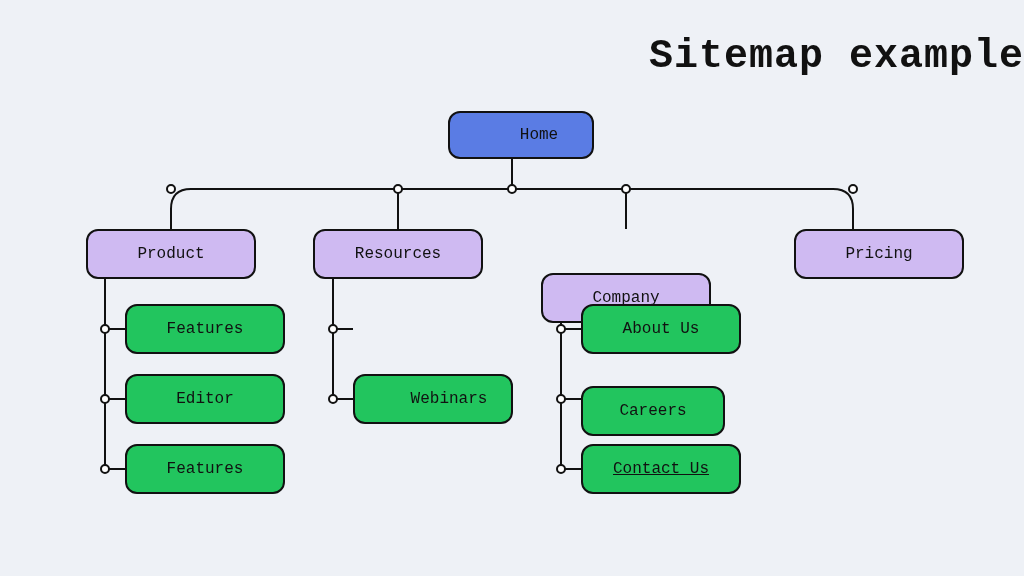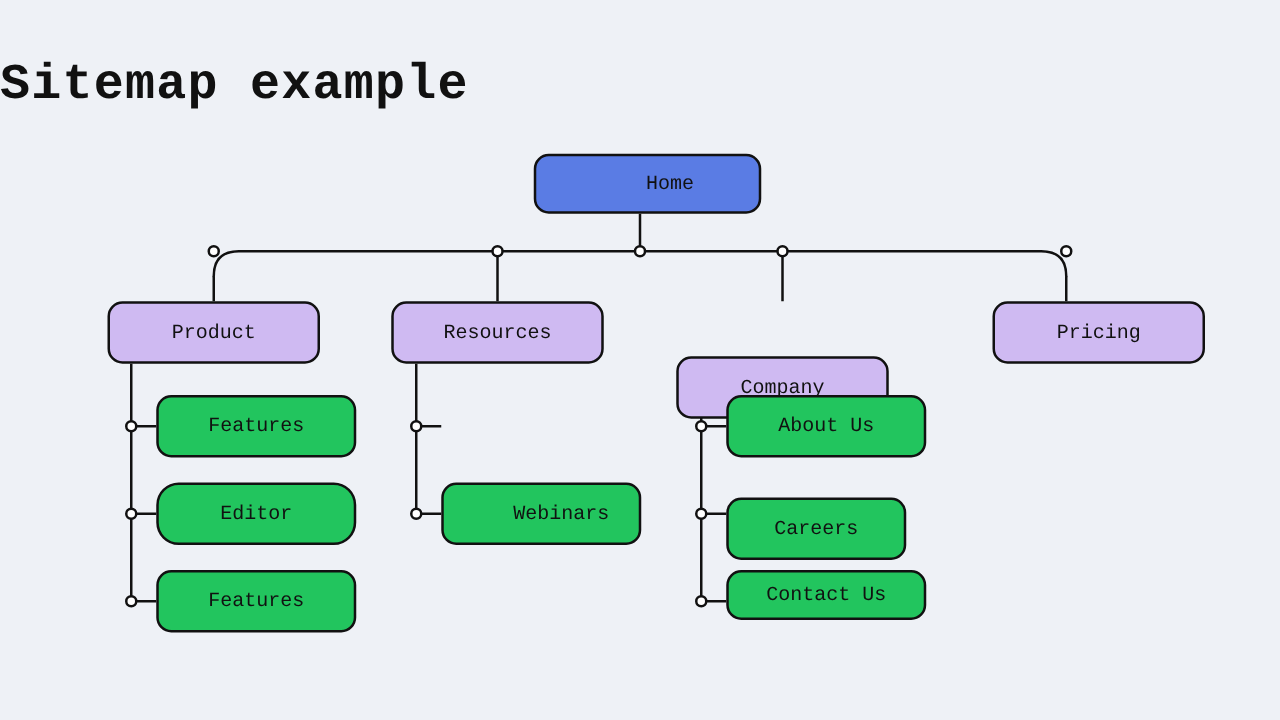--- a/index.html
+++ b/index.html
@@ -1,17 +1,17 @@
 <!DOCTYPE html>
 <html><head>
 <meta charset="utf-8">
 <style>
   html,body{margin:0;padding:0;width:1024px;height:576px;background:#eef1f6;
     font-family:ui-monospace,Menlo,Consolas,"Courier New",monospace;color:#111;}
-  .title{font-size:40px;font-weight:600;text-align:left;padding-top:46px;letter-spacing:1px;}
+  .title{font-size:40px;font-weight:600;text-align:right;padding-top:34px;letter-spacing:1px;}
   .stage{position:relative;width:1024px;height:500px;}
   svg.connectors{position:absolute;left:0;top:0;width:1024px;height:500px;pointer-events:none;}
   .node{position:absolute;border:2px solid #111;border-radius:12px;display:flex;
         align-items:center;justify-content:center;font-size:16px;font-weight:500;box-sizing:border-box;}
   .node .label{pointer-events:none;}
   .blue{background:#5a7ce4;}
   .purple{background:#cfbaf2;text-align:right;}
   .white{background:#22c55e;}
 </style>
 </head>
@@ -56,54 +56,54 @@
       <line x1="561" y1="200" x2="561" y2="390"></line>
       <path d="M561 250 L581 250"></path>
       <circle cx="561" cy="250" r="4" fill="#fff" stroke="#111"></circle>
       <path d="M561 320 L581 320"></path>
       <circle cx="561" cy="320" r="4" fill="#fff" stroke="#111"></circle>
       <path d="M561 390 L581 390"></path>
       <circle cx="561" cy="390" r="4" fill="#fff" stroke="#111"></circle>
     </g>
   </svg>
 
-  <div class="node blue" style="left:427px;top:32px;width:182px;height:48px;padding-left:36px;">
+  <div class="node blue" style="left:448px;top:32px;width:146px;height:48px;padding-left:36px;">
     <span class="label">Home</span>
   </div>
 
   <div class="node purple" style="left:86px;top:150px;width:170px;height:50px;">
     <span class="label">Product</span>
   </div>
   <div class="node purple" style="left:313px;top:150px;width:170px;height:50px;">
     <span class="label">Resources</span>
   </div>
   <div class="node purple" style="left:541px;top:150px;width:170px;height:50px;margin-top:44px;">
     <span class="label">Company</span>
   </div>
   <div class="node purple" style="left:768px;top:150px;width:170px;height:50px;margin-left:26px;">
     <span class="label">Pricing</span>
   </div>
 
   <div class="node white" style="left:125px;top:225px;width:160px;height:50px;">
     <span class="label">Features</span>
   </div>
-  <div class="node white" style="left:125px;top:295px;width:160px;height:50px;border-radius:18px;">
+  <div class="node white" style="left:125px;top:295px;width:160px;height:50px;">
     <span class="label">Editor</span>
   </div>
   <div class="node white" style="left:125px;top:365px;width:160px;height:50px;">
     <span class="label">Features</span>
   </div>
 
   <div class="node white" style="left:353px;top:295px;width:160px;height:50px;padding-left:32px;">
     <span class="label">Webinars</span>
   </div>
 
   <div class="node white" style="left:581px;top:225px;width:160px;height:50px;">
     <span class="label">About Us</span>
   </div>
   <div class="node white" style="left:581px;top:307px;width:144px;height:50px;">
     <span class="label">Careers</span>
   </div>
-  <div class="node white" style="left:581px;top:365px;width:160px;height:40px;">
+  <div class="node white" style="left:581px;top:365px;width:160px;height:50px;text-decoration:underline;">
     <span class="label">Contact Us</span>
   </div>
 
 </div>
 
 </body></html>

